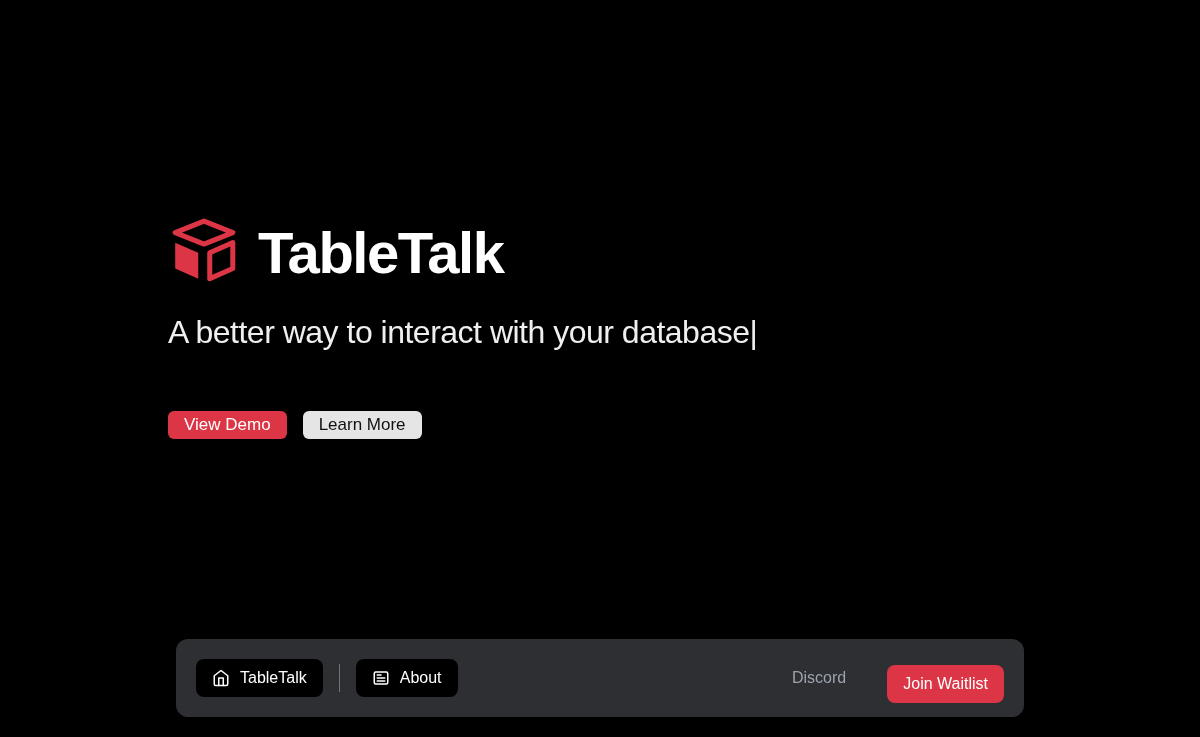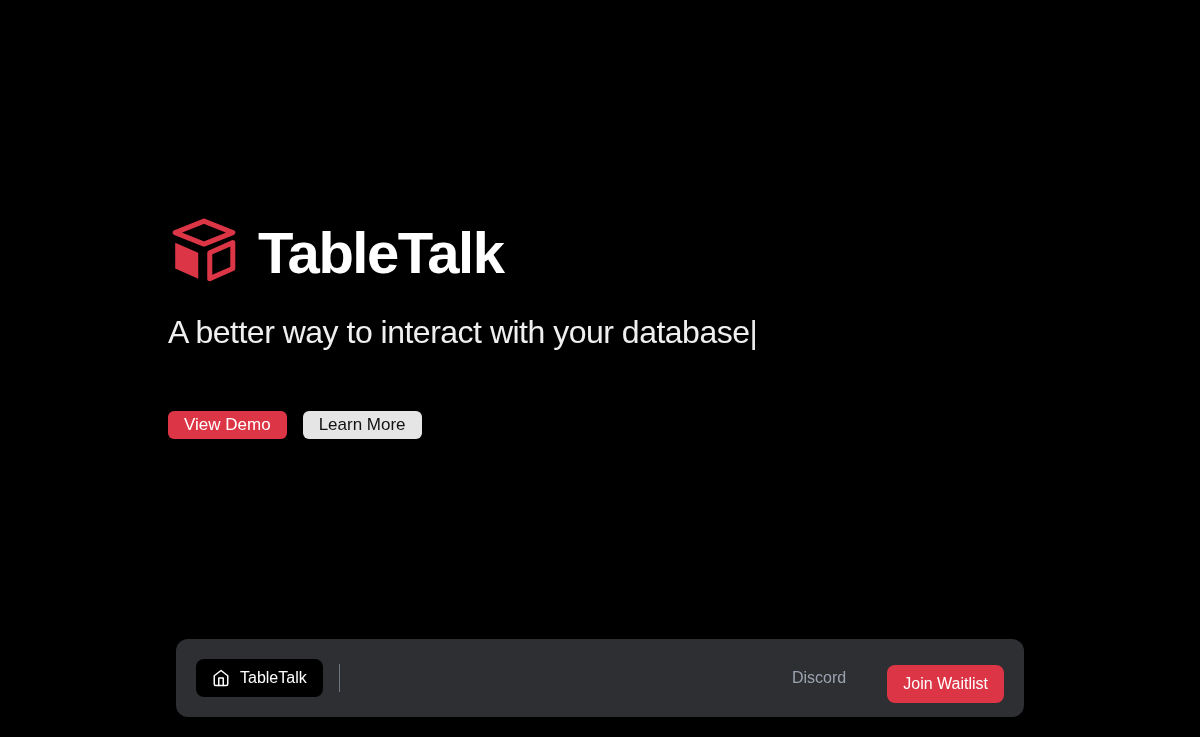--- a/index.html
+++ b/index.html
@@ -176,19 +176,30 @@
         <svg width="18" height="18" viewBox="0 0 24 24" fill="none" stroke="#ffffff" stroke-width="2" stroke-linecap="round" stroke-linejoin="round">
           <path d="M3 9l9-7 9 7v11a2 2 0 0 1-2 2H5a2 2 0 0 1-2-2z"></path>
           <polyline points="9 22 9 12 15 12 15 22"></polyline>
         </svg>
       </span>
       <span>TableTalk</span>
     </div>
 
     <div class="nav-divider"></div>
 
+    <div class="nav-item">
+      <span class="icon-inline">
+        <svg width="18" height="18" viewBox="0 0 24 24" fill="none" stroke="#ffffff" stroke-width="2" stroke-linecap="round" stroke-linejoin="round">
+          <rect x="3" y="4" width="18" height="16" rx="2"></rect>
+          <line x1="7" y1="8" x2="12" y2="8"></line>
+          <line x1="7" y1="12" x2="17" y2="12"></line>
+          <line x1="7" y1="16" x2="17" y2="16"></line>
+        </svg>
+      </span>
+      <span>About</span>
+    </div>
   </div>
 
   <div class="nav-right">
     <a class="nav-link">Discord</a>
     <button class="btn-join">Join Waitlist</button>
   </div>
 </div>
 
 </body></html>

